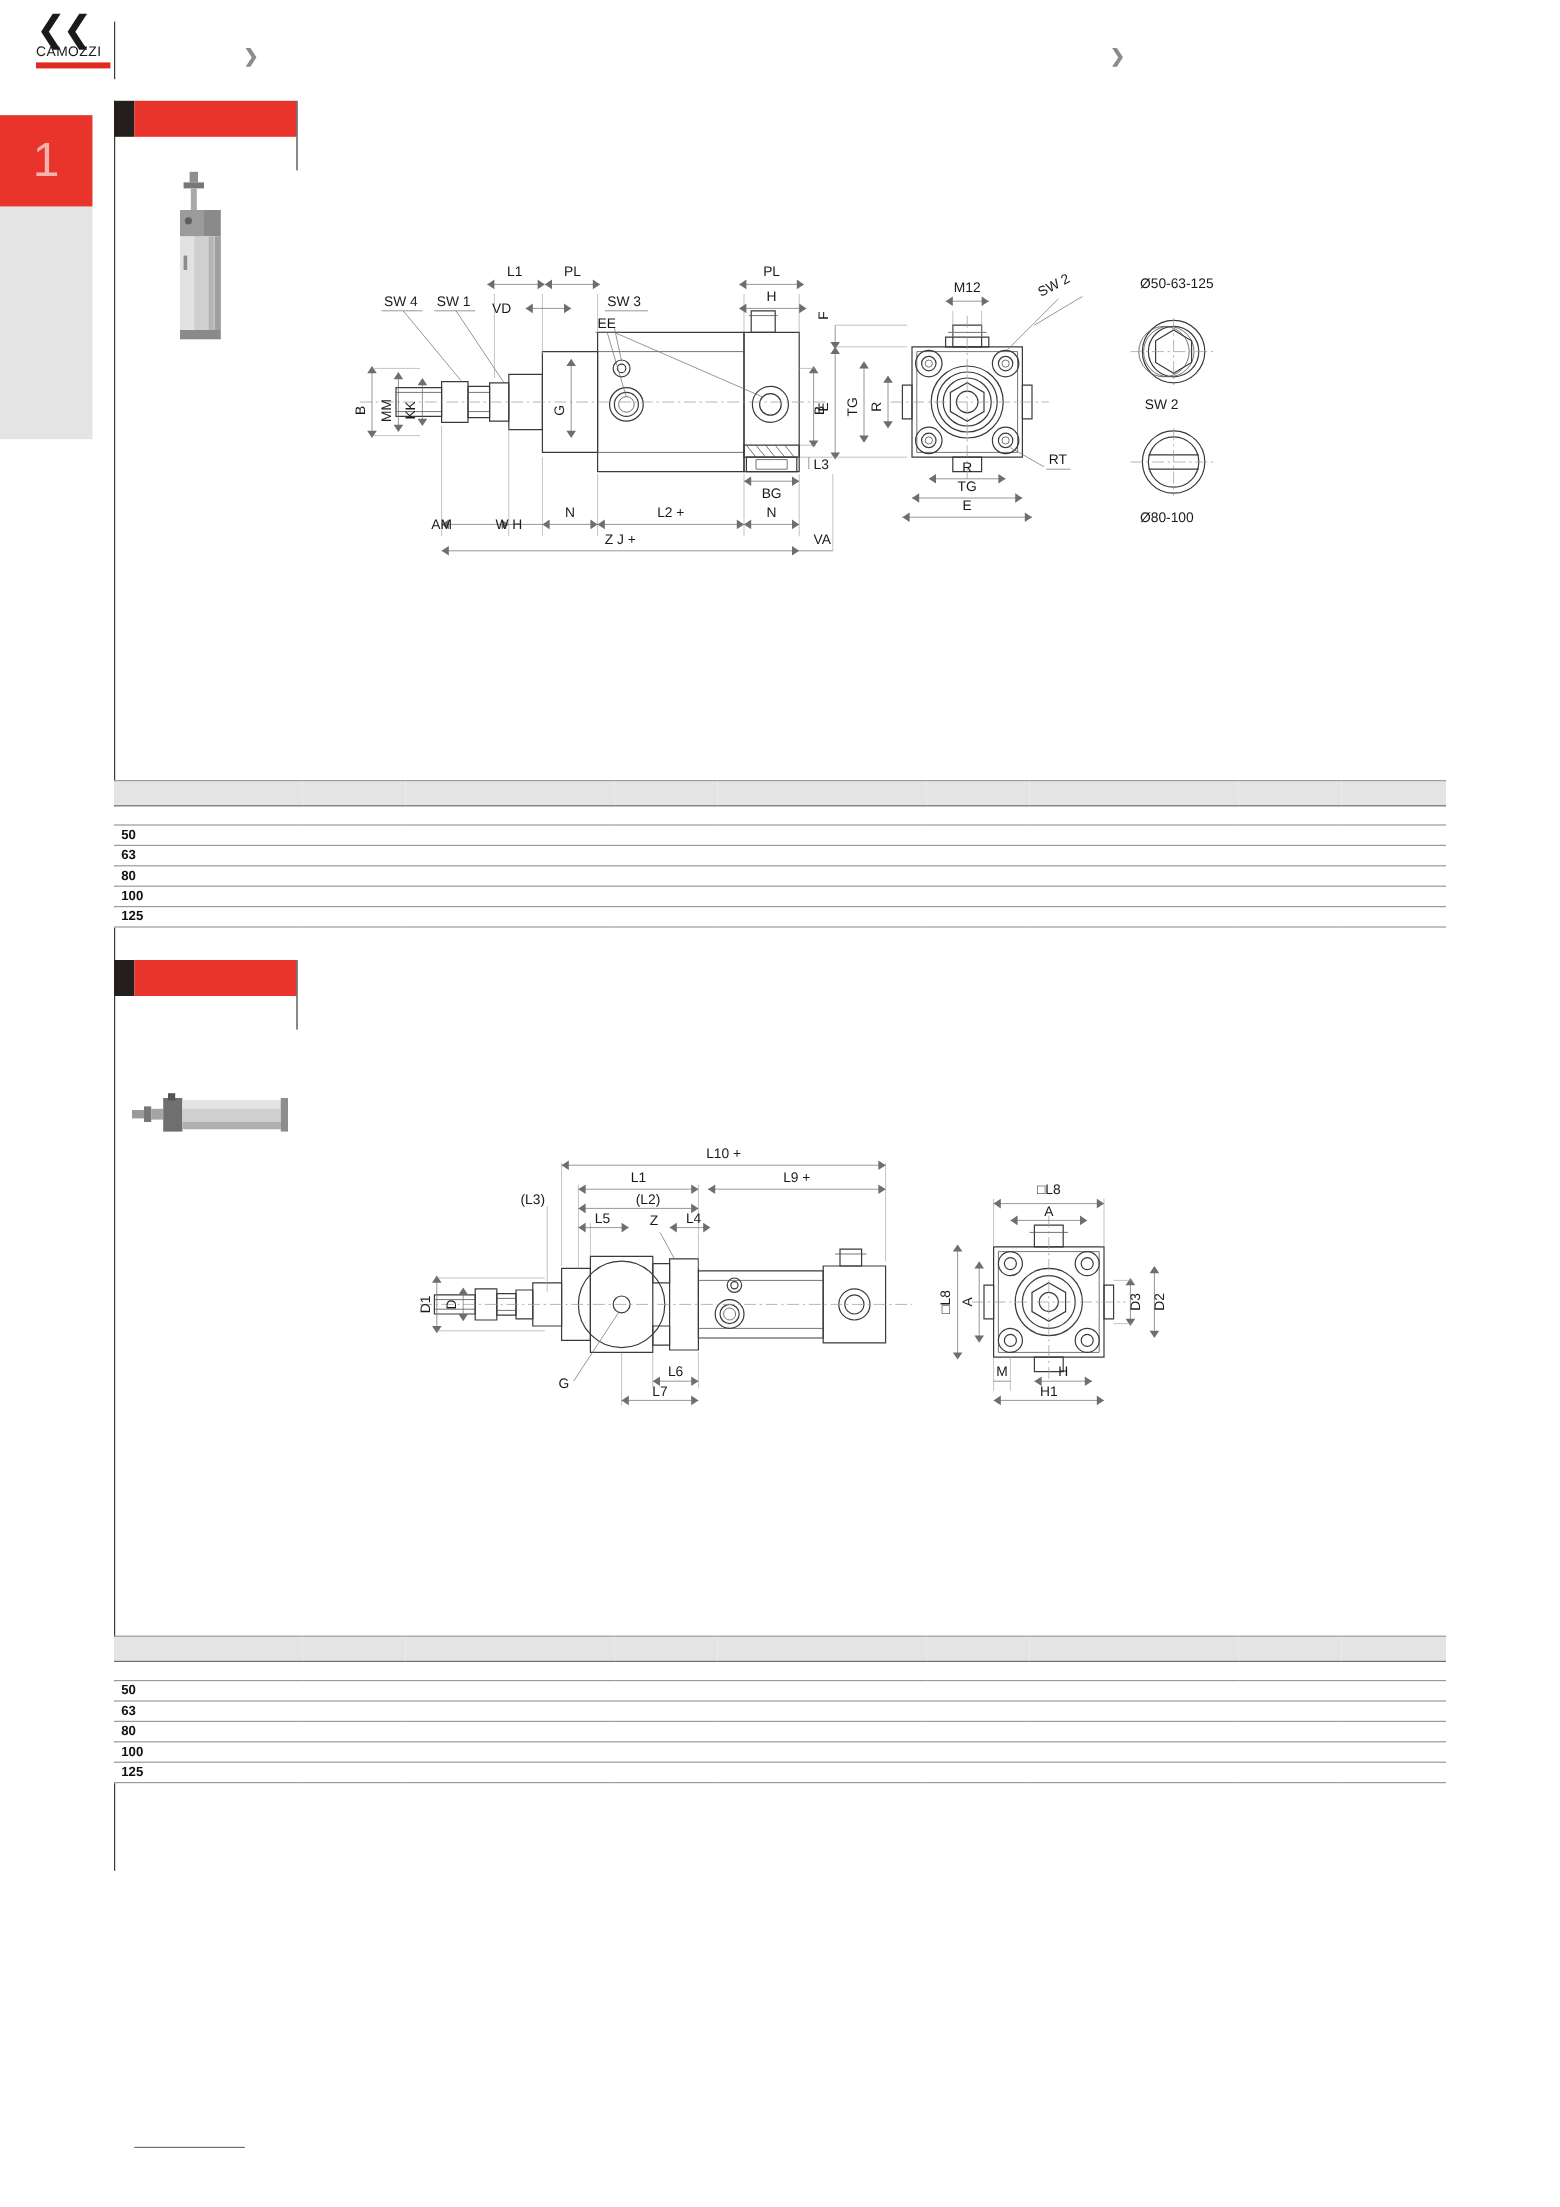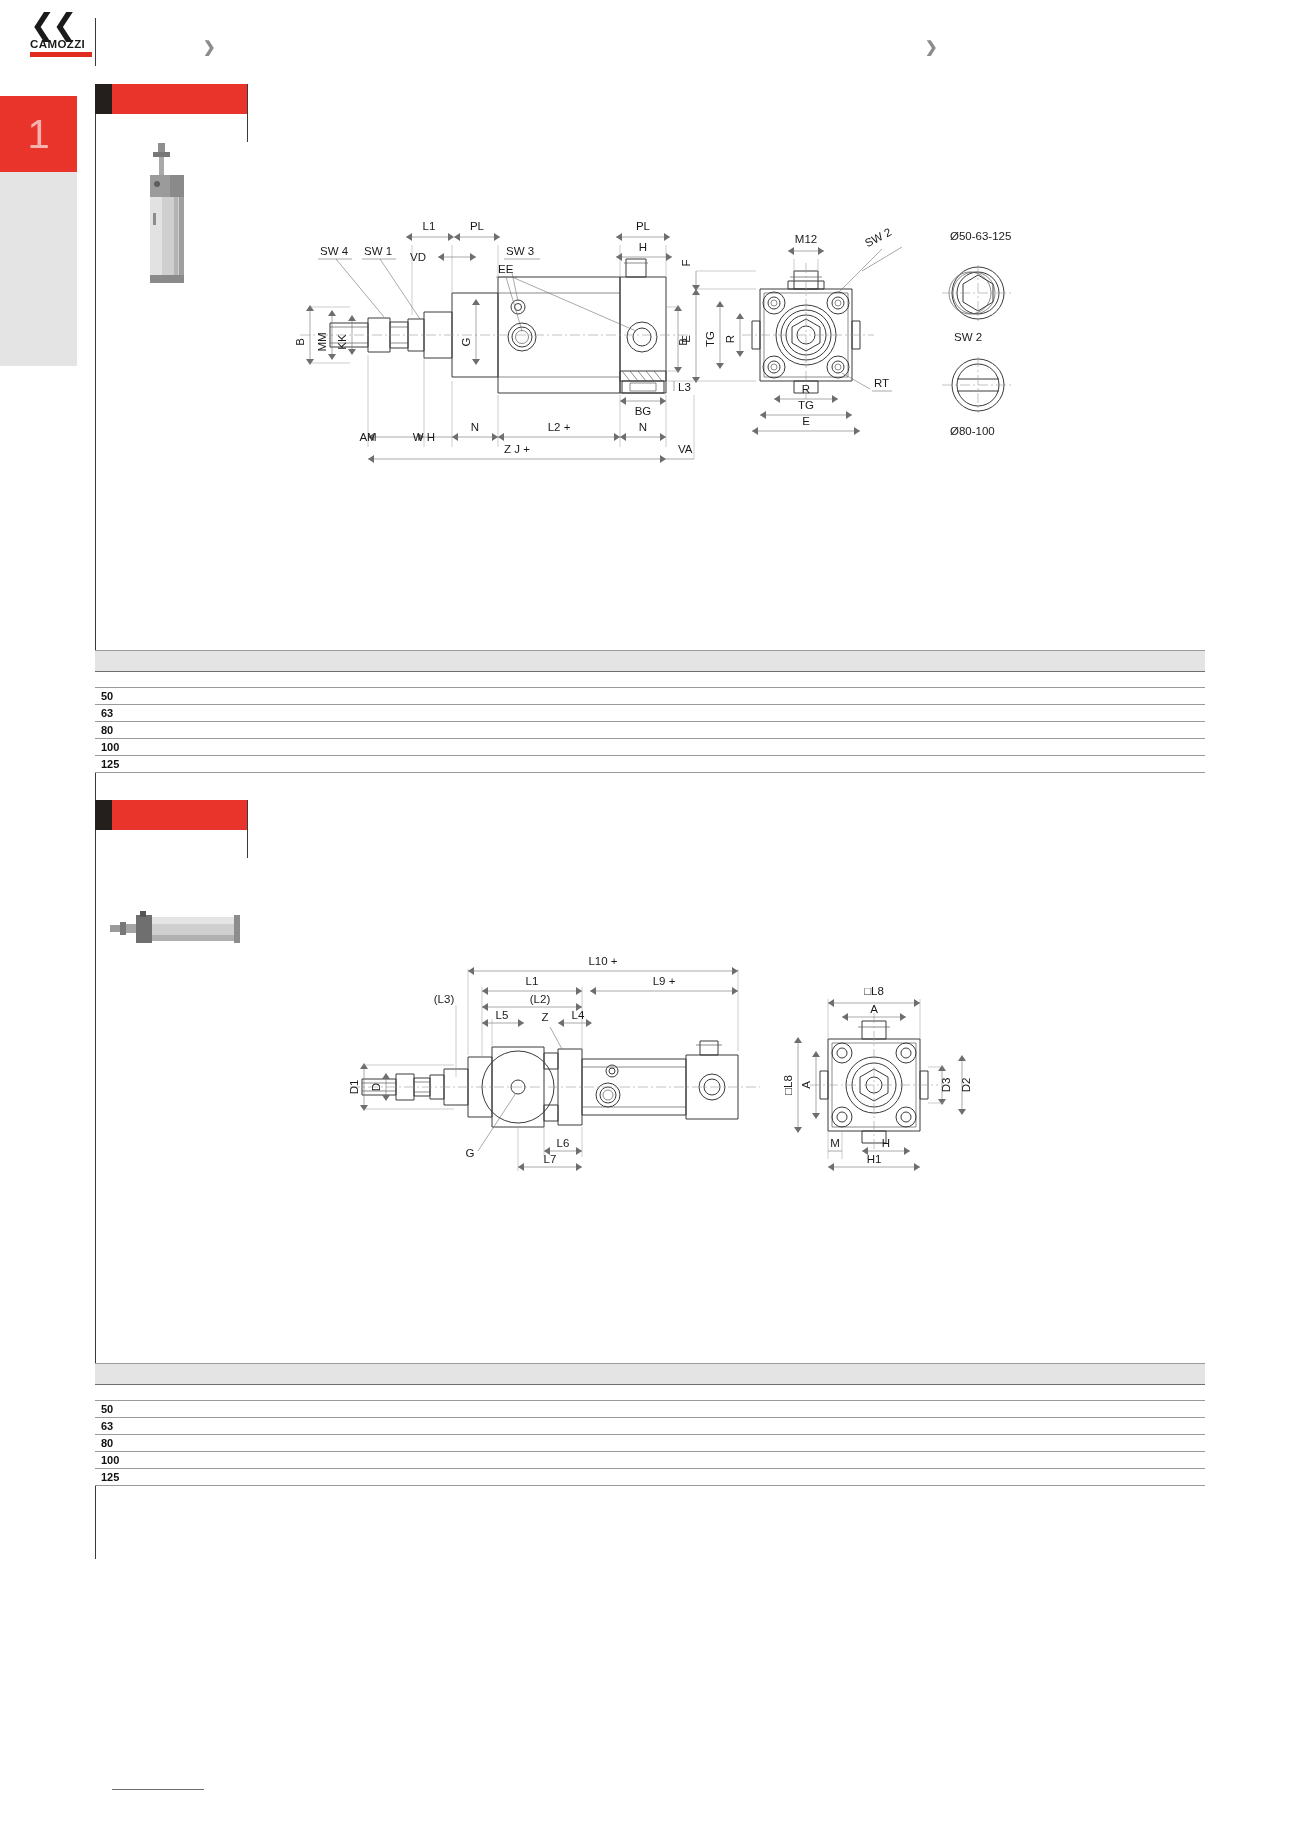--- a/index.html
+++ b/index.html
@@ -10,21 +10,21 @@
     font-family:"Liberation Sans", sans-serif;
     position:relative;
     overflow:hidden;
   }
 
   
   #header { position:absolute; left:0; top:0; width:1300px; height:78px; }
   #logo { position:absolute; left:30px; top:12px; width:70px; height:50px; }
   #logo .cc { font-size:30px; font-weight:bold; color:#1a1a1a; letter-spacing:-3px;
               line-height:26px; font-family:"DejaVu Sans", sans-serif; }
-  #logo .word { font-size:11.5px; font-weight:bold; color:#1a1a1a; letter-spacing:0.4px;
+  #logo .word { font-size:11.5px; font-weight:normal; color:#1a1a1a; letter-spacing:0.4px;
                 line-height:13px; font-family:"Liberation Sans", sans-serif; }
   #logo .bar { width:62px; height:5px; background:#e02b20; margin-top:1px; }
   #hdr-rule { position:absolute; left:95px; top:18px; width:1px; height:48px; background:#3a3a3a; }
   .chev { position:absolute; color:#8c8c8c; font-size:15px; font-weight:bold; font-family:"Liberation Sans",sans-serif; }
 
   
   #tabcol { position:absolute; left:0; top:96px; width:77px; height:270px; background:#e4e4e4; }
   #tabcol .active { position:absolute; left:0; top:0; width:77px; height:76px; background:#e8342a; }
   #tabcol .active span {
     position:absolute; left:0; right:0; top:16px; text-align:center;

